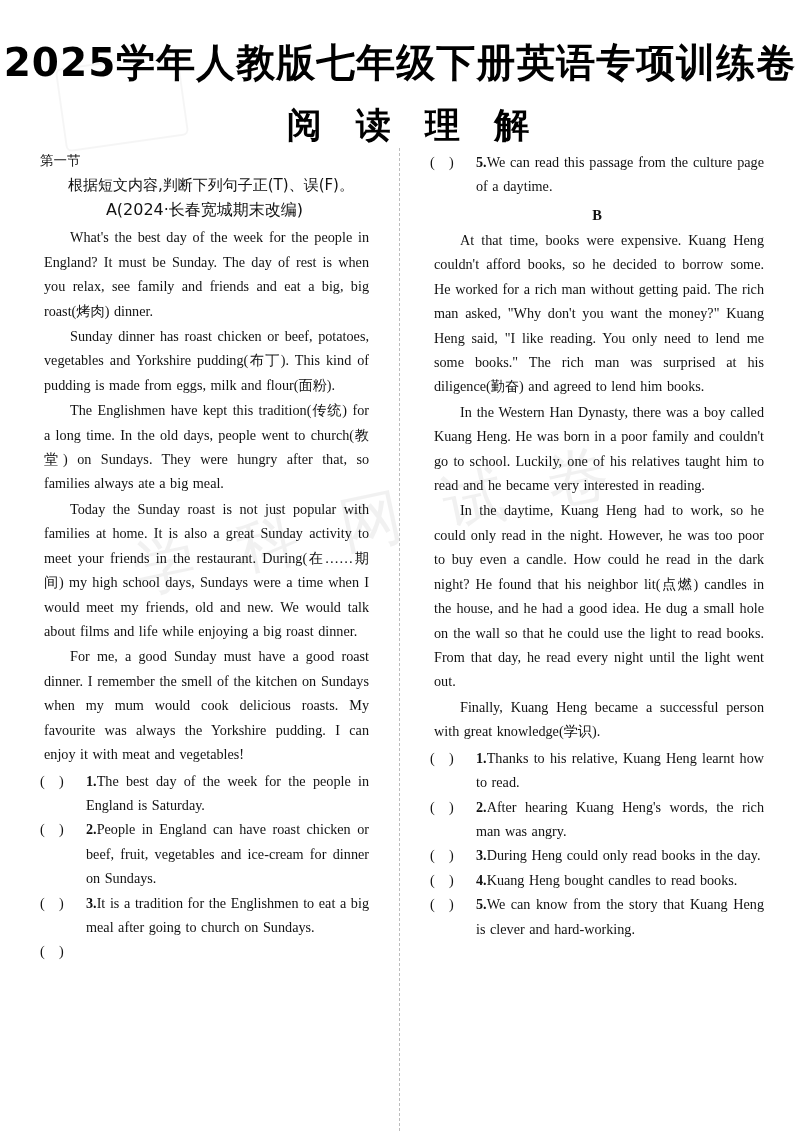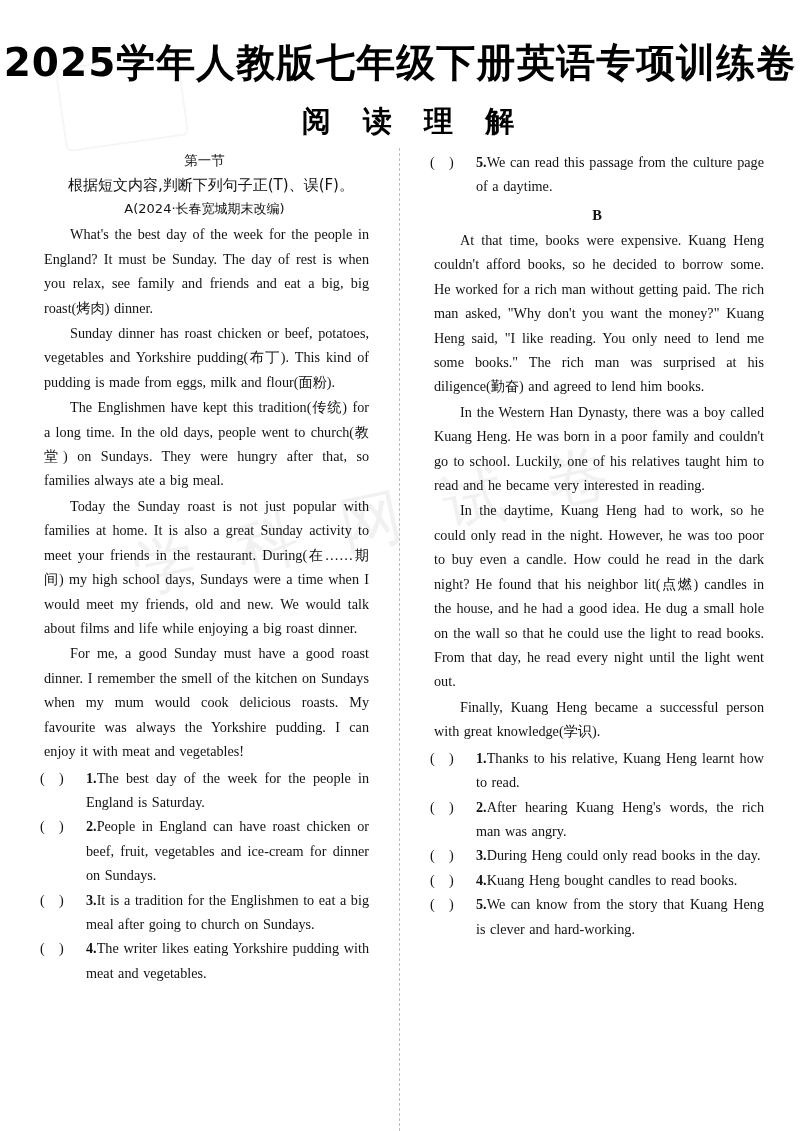--- a/index.html
+++ b/index.html
@@ -52,21 +52,21 @@
     font-weight: bold;
     font-size: 39px;
     letter-spacing: 1px;
     margin: 36px 0 0 0;
     color: #000;
   }
   .title-sub {
     text-align: center;
     font-family: "DejaVu Sans", sans-serif;
     font-weight: bold;
-    font-size: 29px;
+    font-size: 35px;
     letter-spacing: 11px;
     margin: 12px 0 0 0;
     color: #000;
     padding-left: 27px;
   }
   .columns {
     position: absolute;
     top: 148px;
     left: 0;
     right: 0;
@@ -82,33 +82,32 @@
     border-right: 1px dashed #bdbdbd;
     padding-right: 30px;
   }
   .col.right {
     padding-left: 30px;
   }
   .section-label {
     font-family: "DejaVu Sans", sans-serif;
     font-size: 13.5px;
     margin: 4px 0 4px 0;
-    text-align: center;
   }
   .instruction {
     font-family: "DejaVu Sans", sans-serif;
     font-size: 15px;
     text-indent: 28px;
     margin: 2px 0 2px 0;
     line-height: 1.55;
   }
   .source-line {
     text-align: center;
     font-family: "DejaVu Sans", sans-serif;
-    font-size: 13px;
+    font-size: 16px;
     margin: 3px 0 4px 0;
   }
   .passage-letter {
     text-align: center;
     font-weight: bold;
     font-size: 14.5px;
     margin: 8px 0 4px 0;
     font-family: "Liberation Serif", serif;
   }
   p.para {
@@ -179,21 +178,20 @@
         <div class="qitem">
           <span class="qparen">(    )</span>
           <span class="qtext"><span class="qnum">2.</span><span>People in England can have roast chicken or beef, fruit, vegetables and ice-cream for dinner on Sundays.</span></span>
         </div>
         <div class="qitem">
           <span class="qparen">(    )</span>
           <span class="qtext"><span class="qnum">3.</span><span>It is a tradition for the Englishmen to eat a big meal after going to church on Sundays.</span></span>
         </div>
         <div class="qitem">
           <span class="qparen">(    )</span>
-          <span class="qtext"><span class="qnum">4.</span><span>The writer likes eating Yorkshire pudding with meat and vegetables.</span></span>
         </div>
       </div>
 
     </div>
 
     <div class="col right">
 
       <div class="qlist">
         <div class="qitem">
           <span class="qparen">(    )</span>

